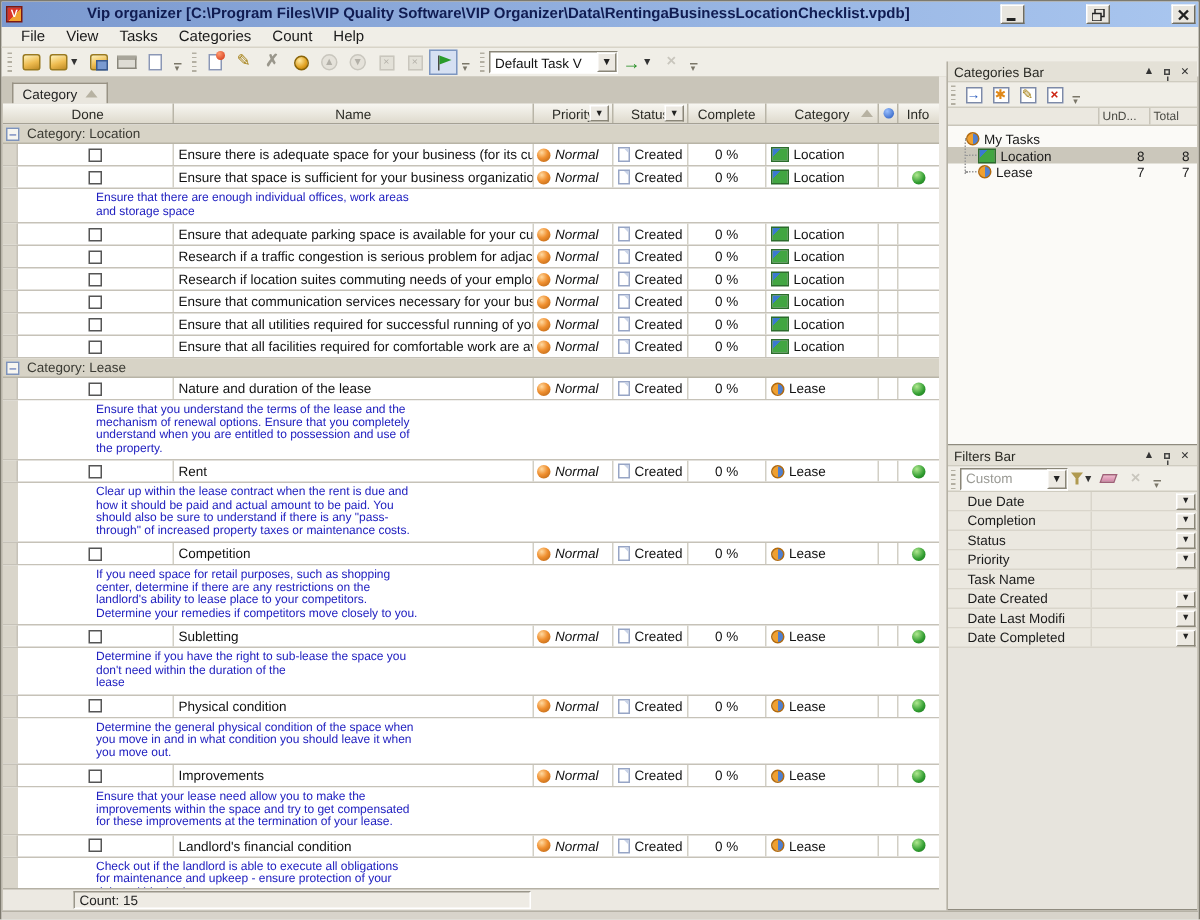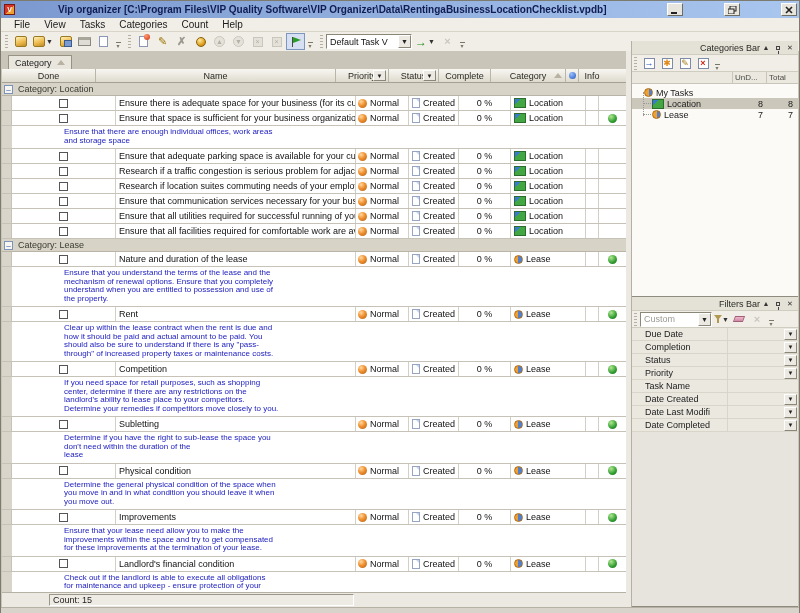--- a/index.html
+++ b/index.html
@@ -77,21 +77,21 @@
   .hc{border-right:1px solid #b9b5a7;display:flex;align-items:center;justify-content:center;position:relative;}
   .hbtn{width:13px;height:11px;margin-right:1px;background:#ece9e2;border:1px solid;border-color:#fff #8a8678 #8a8678 #fff;
      display:flex;align-items:center;justify-content:center;font-size:6px;color:#222;position:absolute;right:1px;}
   .blueball{width:7px;height:7px;border-radius:50%;background:radial-gradient(circle at 35% 30%,#9ac0ff,#2255bb);}
   .rows{flex:1;background:#fff;overflow:hidden;}
   .rrow{display:flex;border-bottom:1px solid #c6c2b8;}
   .cell{border-right:1px solid #d2cfc5;display:flex;align-items:center;overflow:hidden;white-space:nowrap;}
   .c-indent{width:10px;background:#d9d5ca;border-right:1px solid #c6c2b8;}
   .c-done{width:104px;justify-content:center;}
   .c-name{width:240px;padding-left:3px;font-size:9px;color:#111;}
-  .c-pri{width:53px;padding-left:2px;gap:3px;font-size:9px;color:#111;}
+  .c-pri{width:53px;padding-left:2px;gap:3px;font-size:9px;color:#111;font-style:italic;}
   .c-status{width:50px;padding-left:3px;gap:3px;font-size:9px;color:#111;}
   .c-comp{width:52px;justify-content:center;font-size:9px;color:#111;}
   .c-cat{width:75px;padding-left:3px;gap:3px;font-size:9px;color:#111;}
   .c-clip{width:13px;}
   .c-info{width:26px;justify-content:center;border-right:none;}
   .task-row{height:15px;}
   .cb{width:9px;height:9px;background:#fff;border:1px solid #555;}
   .ball{width:9px;height:9px;border-radius:50%;background:radial-gradient(circle at 35% 30%,#ffd9a0,#f09030 45%,#b05e10);flex:none;}
   .page{width:8px;height:10px;background:#fff;border:1px solid #97a5c5;position:relative;flex:none;}
   .page::after{content:"";position:absolute;right:0;top:0;border-left:3px solid transparent;border-top:3px solid #c9d3e8;}
@@ -108,21 +108,21 @@
   .count-box{margin-left:47px;width:305px;height:12px;border:1px solid;border-color:#9a968a #fff #fff #9a968a;
      font-size:9px;color:#222;line-height:10px;padding-left:3px;background:#eeebe4;}
   .splitter{position:absolute;left:625px;width:5px;top:50px;bottom:6px;background:#ece9e2;}
   
   .dock{position:absolute;left:630px;width:167px;top:40px;bottom:6px;background:#e7e4dd;border-left:1px solid #b4b0a3;
      display:flex;flex-direction:column;}
   .panel{display:flex;flex-direction:column;border-bottom:1px solid #8f8b7f;}
   .panel-cats{height:256px;}
   .panel-filters{flex:1;}
   .ptitle{height:14px;display:flex;align-items:center;background:#e4e1d7;border-bottom:1px solid #cfccc0;padding:0 2px 0 4px;}
-  .ptitle .pt{flex:1;font-size:9px;color:#2a2a24;text-align:right;}
+  .ptitle .pt{flex:1;font-size:9px;color:#2a2a24;}
   .pbtn{width:12px;height:11px;display:flex;align-items:center;justify-content:center;font-size:7px;color:#333;}
   .pin{width:4px;height:4px;border:1px solid #444;position:relative;}
   .pin::after{content:"";position:absolute;left:1px;top:4px;width:1px;height:3px;background:#444;}
   .ptb{height:17px;display:flex;align-items:center;background:#f0eee7;border-bottom:1px solid #cfccc0;}
   .ptb .tb-btn{width:18px;height:15px;}
   .colhead{height:12px;display:flex;background:#ebe8e0;border-bottom:1px solid #c9c5ba;font-size:8px;color:#4a4a44;}
   .colhead .sp{flex:1;}
   .colhead .cu{width:34px;border-left:1px solid #c9c5ba;padding:1px 0 0 2px;}
   .colhead .ct{width:32px;border-left:1px solid #c9c5ba;padding:1px 0 0 2px;}
   .tree{flex:1;background:#fbfaf7;position:relative;padding-top:3px;}
@@ -258,21 +258,21 @@
   <div class="workband"></div>
 
   <div class="main-left">
     <div class="tabstrip">
       <div class="gtab">
         <span>Category</span>
         <span class="tri-up"></span>
       </div>
     </div>
     <div class="gridhead">
-      <div class="hc" style="width:94px">
+      <div class="hc" style="width:114px">
           <span>Done</span>
         </div>
       <div class="hc" style="width:240px">
           <span>Name</span>
         </div>
       <div class="hc" style="width:53px">
           <span>Priority</span>
         <span class="hbtn">▼</span>
         </div>
       <div class="hc" style="width:50px">

